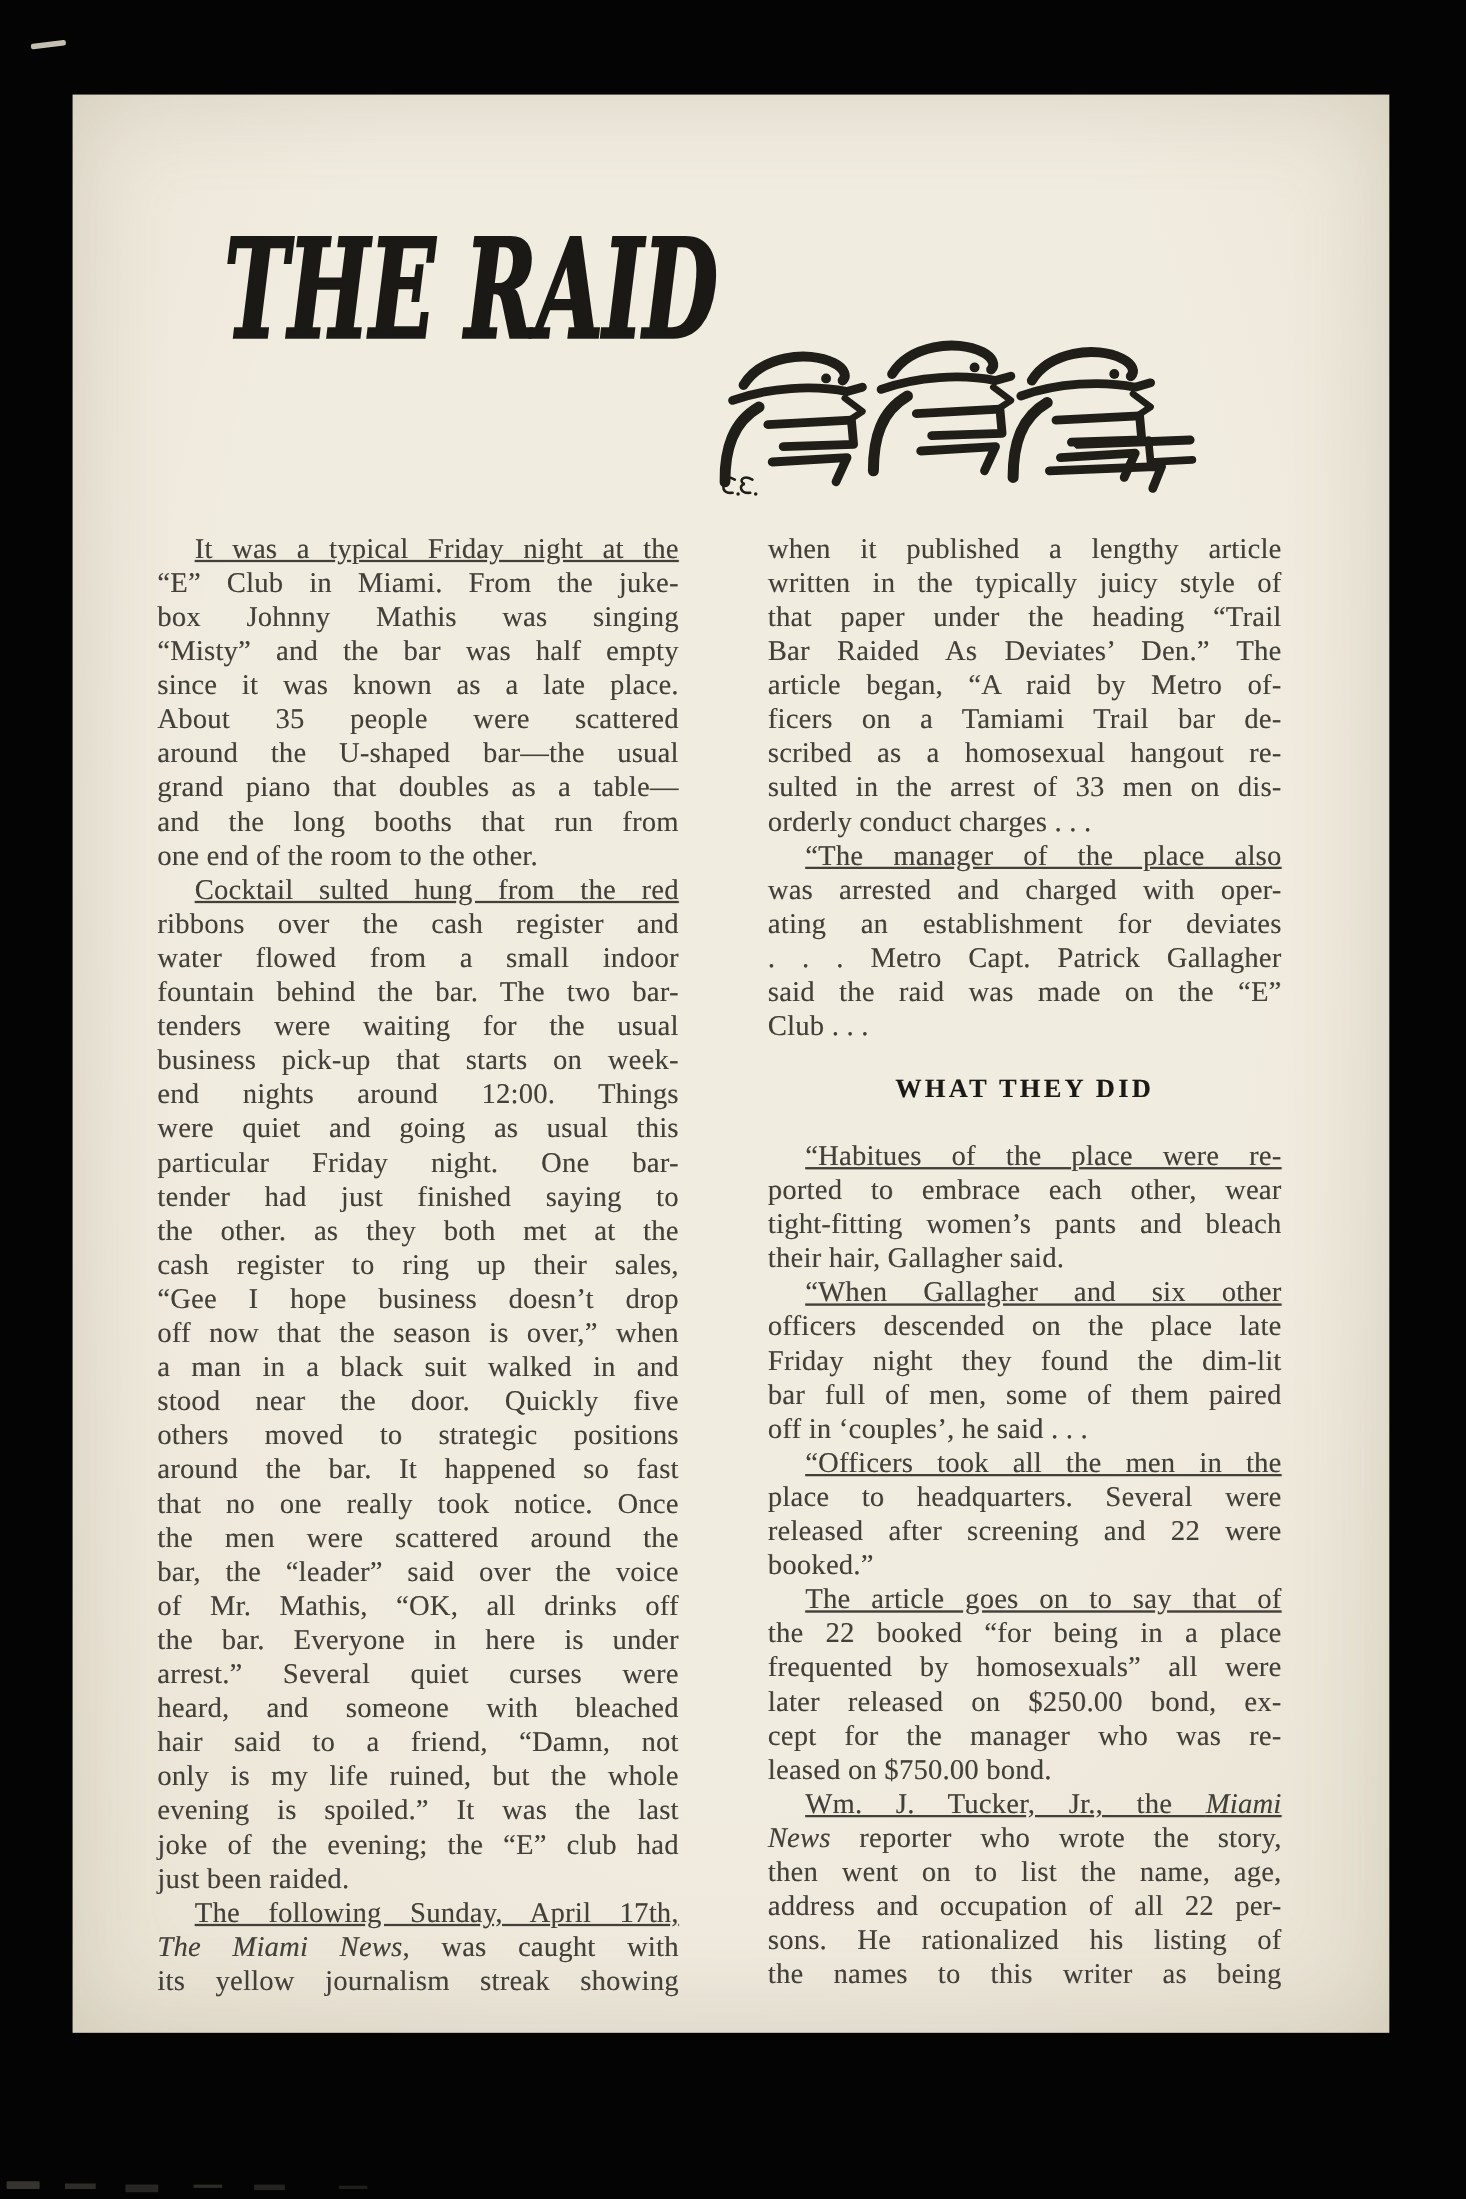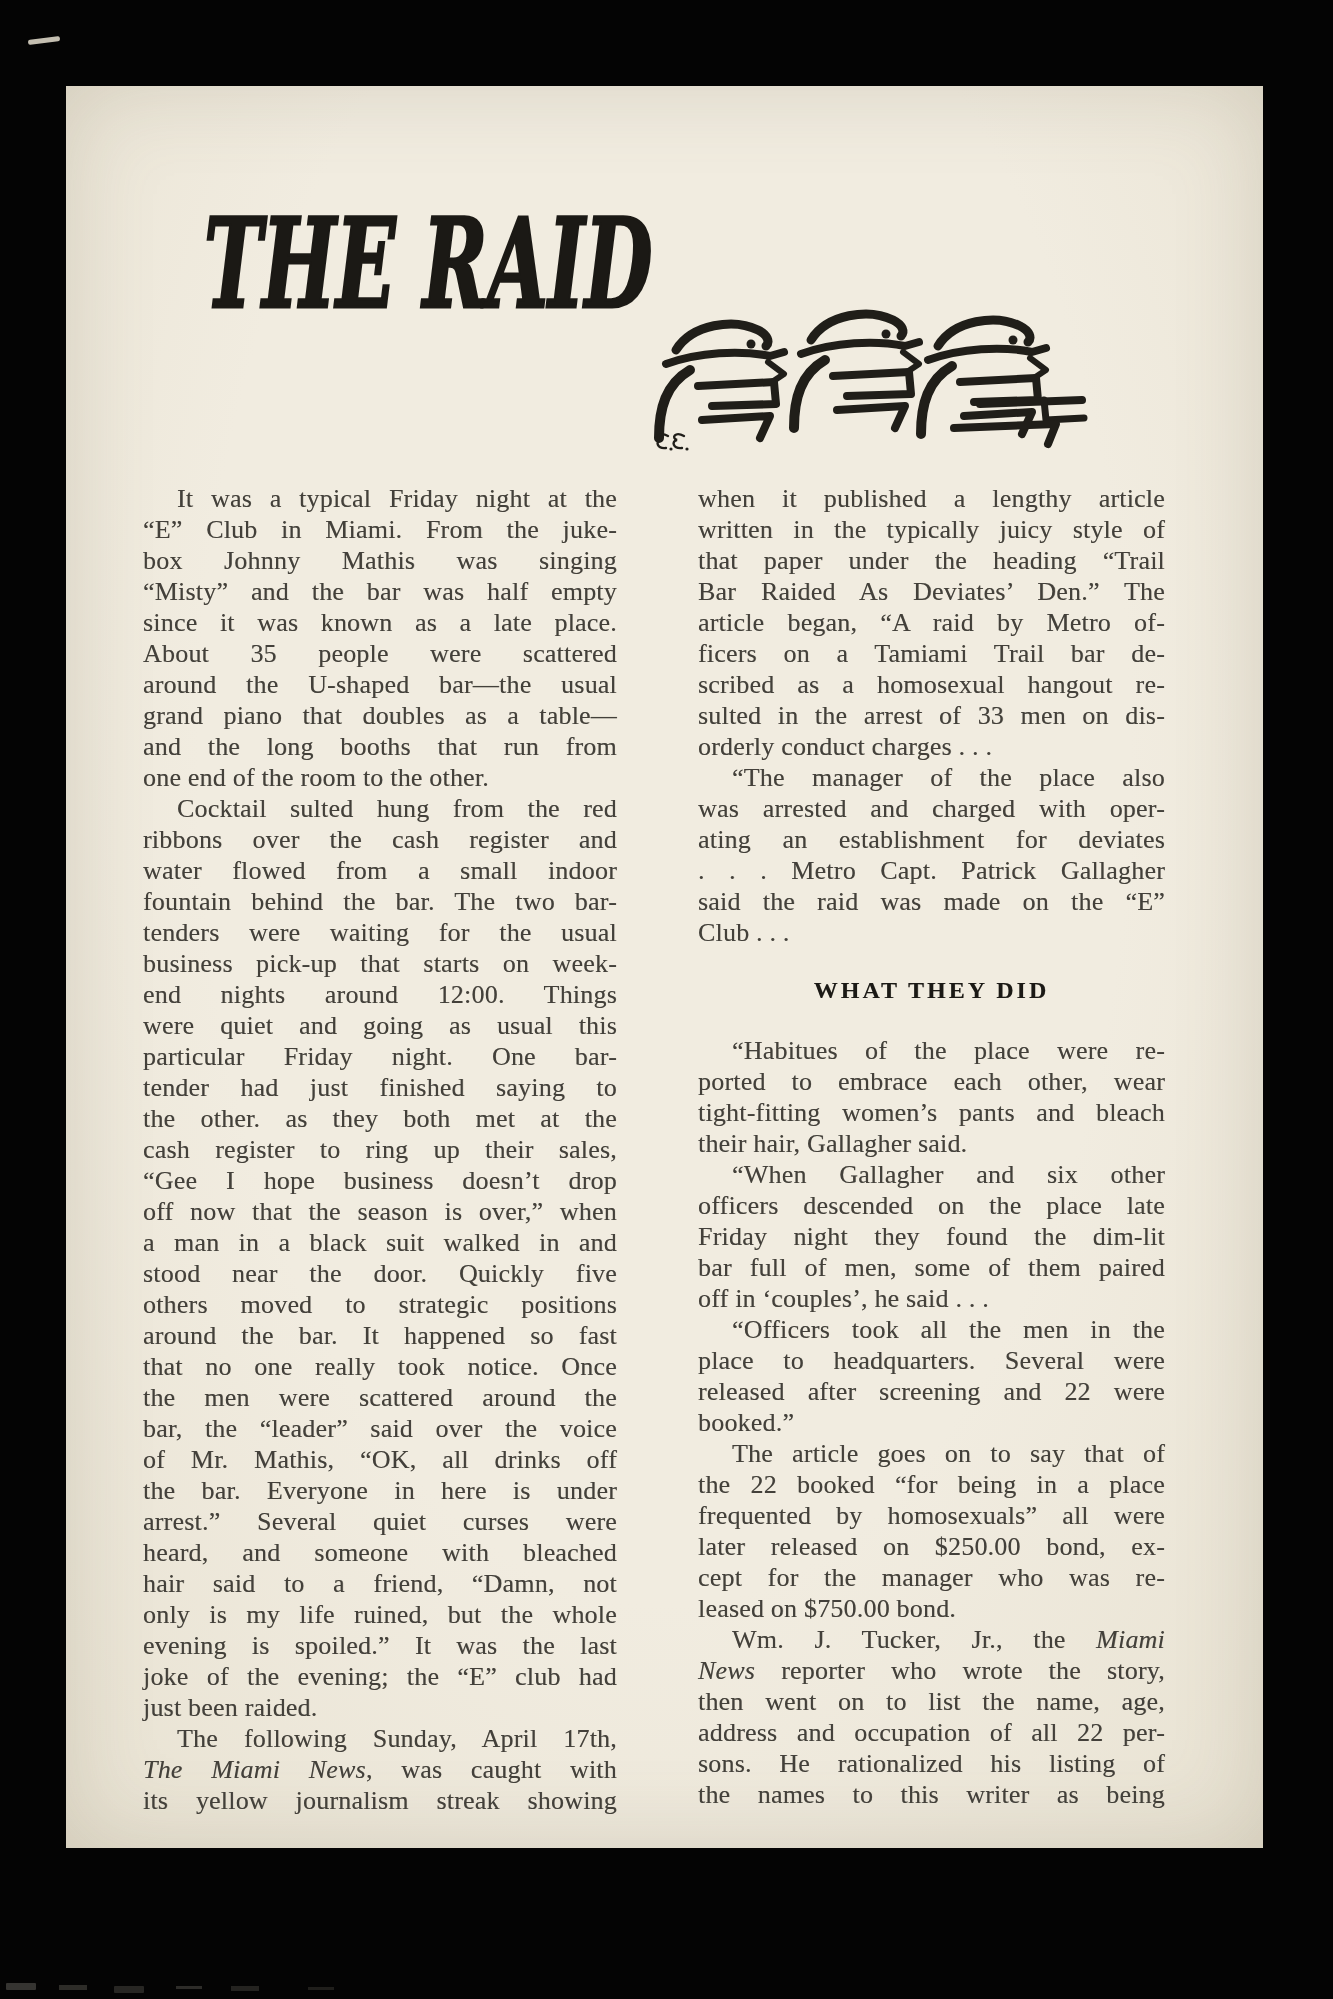--- a/index.html
+++ b/index.html
@@ -29,21 +29,21 @@
   .illustration { position:absolute; left:588px; top:214px; width:434px; height:158px; }
   .col {
     position:absolute; top:397px; font-size:26px; line-height:31px;
     color:var(--ink,#43403a); letter-spacing:.2px;
     text-shadow:.3px 0 0 rgba(62,59,52,.40);
   }
   .col-left  { left:77px;  width:474px; }
   .col-right { left:632px; width:467px; }
   .pline { text-align:justify; text-align-last:justify; }
   .pline.lastline { text-align-last:left; }
-  .pline.indent { text-indent:34px; }
+  .pline.indent { text-indent:34px;text-decoration:underline; }
   .col-heading {
     font-weight:bold; text-align:center; font-size:24px; letter-spacing:3px;
     margin:27px 0 29px; color:var(--title_ink,#1b1915);
   }
   .logo {
     position:absolute; left:89px; top:1762px; width:212px; height:112px;
     background:var(--logo_bg,#15130f); overflow:hidden;
     box-shadow:inset 0 0 14px rgba(240,235,222,.10);
   }
   .logo span {

